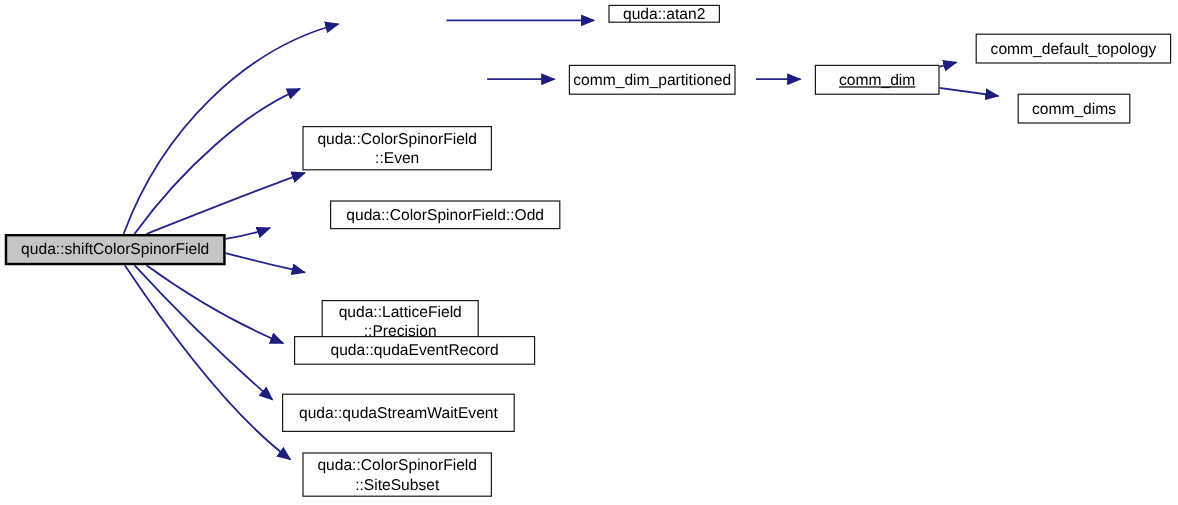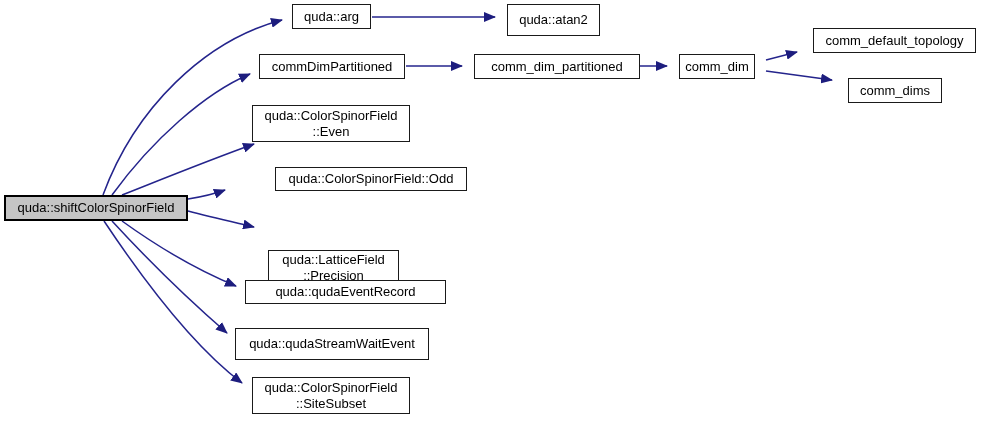--- a/index.html
+++ b/index.html
@@ -67,29 +67,27 @@
     <path class="edge" d="M104,221 C150,290 198,350 242,383" marker-end="url(#arrow)"></path>
     <path class="edge" d="M372,17 L495,17" marker-end="url(#arrow)"></path>
     <path class="edge" d="M406,66 L462,66" marker-end="url(#arrow)"></path>
     <path class="edge" d="M630,66 L667,66" marker-end="url(#arrow)"></path>
     <path class="edge" d="M766,60 L797,52" marker-end="url(#arrow)"></path>
     <path class="edge" d="M766,71 L832,80" marker-end="url(#arrow)"></path>
   </svg>
 
   <div class="node highlight" style="left:4px; top:195px; width:184px; height:26px;">quda::shiftColorSpinorField</div>
 
-  <div class="node" style="left:292px; top:4px; width:79px; height:25px;">quda::arg</div>
 
-  <div class="node" style="left:507px; top:4px; width:93px; height:32px;">quda::atan2</div>
+  <div class="node" style="left:507px; top:4px; width:93px; height:15px;">quda::atan2</div>
 
-  <div class="node" style="left:259px; top:54px; width:146px; height:25px;">commDimPartitioned</div>
 
-  <div class="node" style="left:474px; top:54px; width:166px; height:25px;">comm_dim_partitioned</div>
+  <div class="node" style="left:474px; top:54px; width:139px; height:25px;">comm_dim_partitioned</div>
 
-  <div class="node" style="left:679px; top:54px; width:76px; height:25px;">comm_dim</div>
+  <div class="node" style="left:679px; top:54px; width:104px; height:25px;text-decoration:underline;">comm_dim</div>
 
   <div class="node" style="left:813px; top:28px; width:163px; height:25px;">comm_default_topology</div>
 
   <div class="node" style="left:848px; top:78px; width:94px; height:25px;">comm_dims</div>
 
   <div class="node" style="left:252px; top:105px; width:158px; height:37px;">quda::ColorSpinorField
 ::Even</div>
 
   <div class="node" style="left:236px; top:167px; width:192px; height:24px;margin-left:39px;">quda::ColorSpinorField::Odd</div>
 

